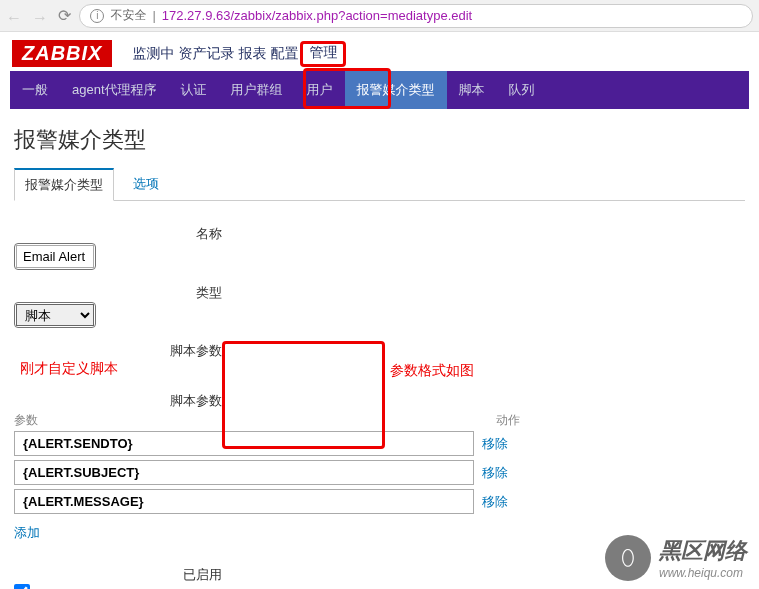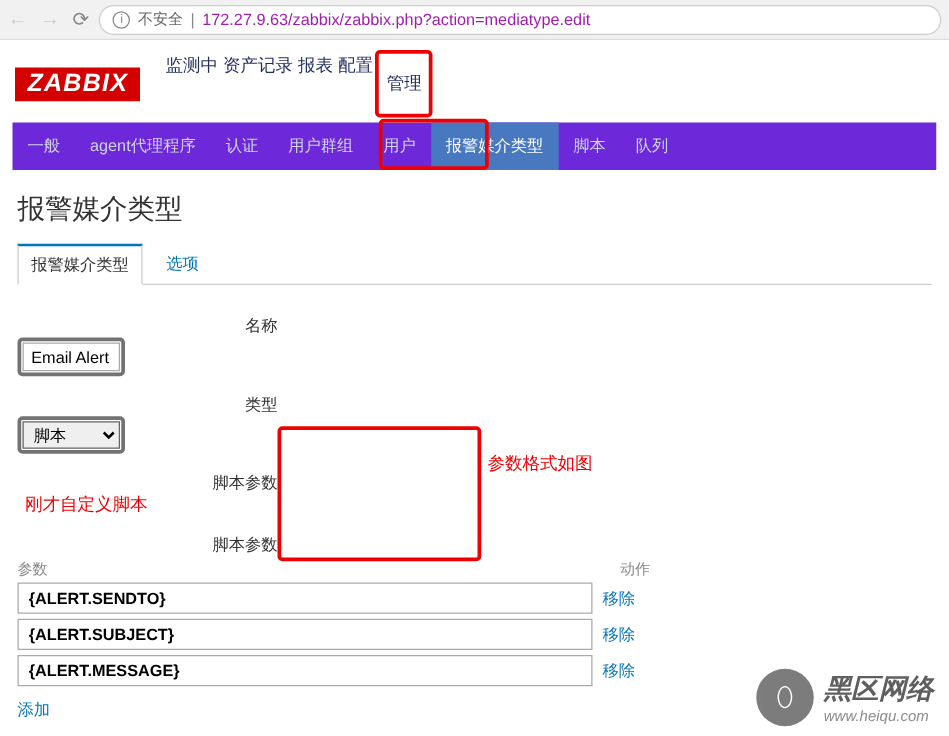--- a/index.html
+++ b/index.html
@@ -12,44 +12,44 @@
     .nav-icons .disabled { color: #ccc; }
     .address-pill { flex: 1; height: 24px; border: 1px solid #ccc; border-radius: 14px; display: flex; align-items: center; padding: 0 10px; background: #fff; gap: 6px; font-size: 13px; }
     .insecure { color: #666; font-size: 12px; }
     .info-icon { width: 14px; height: 14px; border: 1px solid #888; border-radius: 50%; display: inline-flex; align-items: center; justify-content: center; font-size: 10px; color: #888; }
     
     
     .header { display: flex; align-items: center; padding: 8px 12px 4px 12px; gap: 18px; }
     .logo { background: #d40000; color: #fff; font-weight: bold; font-size: 20px; padding: 2px 10px; font-style: italic; letter-spacing: 1px; }
     .topnav { display: flex; }
     .topnav a { color: #1f2c5f; text-decoration: none; font-size: 14px; padding: 4px 2px; }
-    .topnav a.highlight-red { border: 3px solid #e00; padding: 15px 6px; border-radius: 4px; }
+    .topnav a.highlight-red { border: 3px solid #e00; padding: 0 6px; border-radius: 4px; }
     
     
-    .subnav { background: #6d28d9; color: #cfd4e2; display: flex; gap: 0; margin: 0 10px; }
+    .subnav { background: #4c1d95; color: #cfd4e2; display: flex; gap: 0; margin: 0 10px; }
     .subnav a { color: #cfd4e2; text-decoration: none; padding: 10px 12px; font-size: 13px; }
     .subnav a.active { background: #4878c0; color: #fff; }
     .subnav-wrap { position: relative; }
     .red-box-subnav { border: 3px solid #e00; border-radius: 4px; position: absolute; left: 303px; top: -3px; width: 88px; height: 41px; pointer-events: none; }
     
     
     .content { padding: 16px 14px; }
     h1.page-title { font-size: 22px; font-weight: normal; color: #333; margin-bottom: 12px; }
     .tabs { border-bottom: 1px solid #ccc; display: flex; gap: 8px; margin-bottom: 20px; }
     .tabs a { padding: 6px 10px; text-decoration: none; color: #0275b8; border: 1px solid transparent; position: relative; top: 1px; font-size: 13px; }
     .tabs a.active { color: #333; border: 1px solid #ccc; border-bottom-color: #fff; background: #fff; border-top: 2px solid #0275b8; }
     
     
     .form-row { display: flex; align-items: flex-start; margin-bottom: 10px; flex-direction: column; }
     .form-label { width: 218px; text-align: right; padding-right: 10px; padding-top: 4px; color: #333; font-size: 13px; }
     .form-ctrl { flex: 1; display: flex; align-items: center; gap: 8px; }
     .text-input { border: 1px solid #aaa; padding: 3px 6px; font-size: 13px; width: 78px; }
     .text-input.name { width: 78px; }
     .select { border: 1px solid #666; padding: 2px 4px; font-size: 13px; width: 78px; height: 22px; }
-    .red-box { border: 3px solid #737373; padding: 1px; border-radius: 4px; display: inline-block; }
+    .red-box { border: 1px solid #737373; padding: 1px; border-radius: 4px; display: inline-block; }
     .annotation { color: #e00; font-size: 14px; margin-left: 6px; }
     
     
     .params-table { width: 506px; }
     .params-header { display: flex; color: #888; font-size: 12px; padding: 2px 0; }
     .params-header .col1 { flex: 1; }
     .params-header .col2 { width: 40px; text-align: right; }
     .param-row { display: flex; margin-bottom: 4px; }
     .param-input { border: 1px solid #aaa; padding: 4px 8px; font-size: 13px; width: 460px; font-weight: bold; }
     .param-remove { color: #0275b8; text-decoration: none; margin-left: 8px; padding-top: 4px; font-size: 13px; cursor: pointer; }

